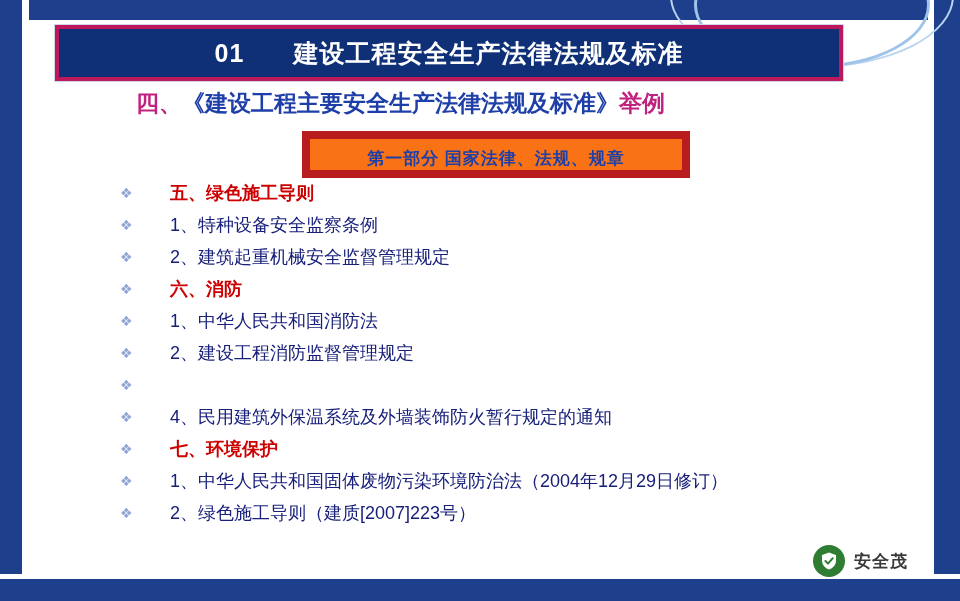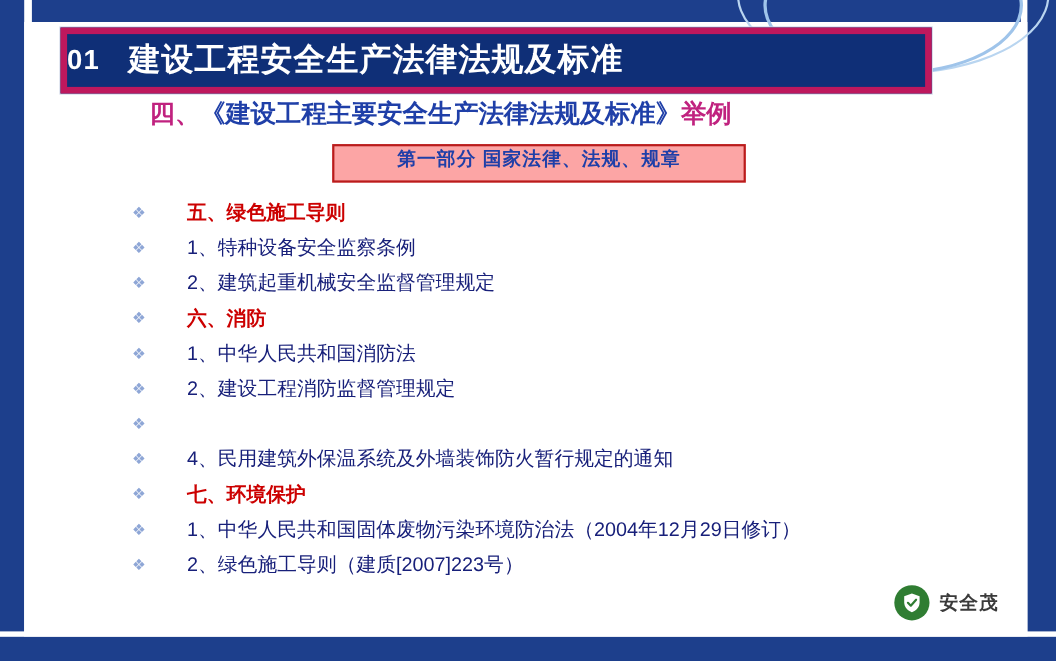--- a/index.html
+++ b/index.html
@@ -79,34 +79,36 @@
     background: transparent;
   }
   
   .title-bar {
     position: absolute;
     left: 55px;
     top: 25px;
     width: 780px;
     height: 48px;
     background: #0f2f77;
-    border: 6px solid #be185d;
+    border: 4px solid #be185d;
     box-shadow: 0 0 0 1px #cfd8e8;
     display: flex;
     align-items: center;
+    justify-content: center;
+    gap: 23px;
   }
   .title-bar .t-num {
     color: #ffffff;
     font-size: 25px;
     font-weight: bold;
     letter-spacing: 1px;
   }
   .title-bar .t-text {
     color: #ffffff;
-    font-size: 29px;
+    font-size: 25px;
     font-weight: bold;
     margin-left: 26px;
     letter-spacing: 1px;
   }
   
   .section-head {
     position: absolute;
     left: 0; top: 88px;
     width: 801px;
     text-align: center;
@@ -116,24 +118,24 @@
   }
   .section-head .magenta { color: #c0227f; }
   .section-head .blue { color: #1f3fa8; }
   
   .part-box {
     position: absolute;
     left: 302px;
     top: 131px;
     width: 372px;
     height: 31px;
-    border: 2px solid #b91c1c;
-    background: #fca5a5;
-    display: flex;
-    align-items: flex-start;
+    border: 8px solid #b91c1c;
+    background: #f97316;
+    display: flex;
+    align-items: flex-end;
     justify-content: center;
   }
   .part-box span {
     color: #1f3fa8;
     font-size: 17px;
     font-weight: bold;
     letter-spacing: 1px;
   }
   
   .list {
@@ -169,21 +171,21 @@
   .row.head .row-text {
     color: #cc0000;
     padding-left: 24px;
   }
   .row.head .bullet { color: #8ea6d6; }
   .row.sub .row-text { padding-left: 24px; }
   
   .footer-logo {
     position: absolute;
     right: 52px;
-    bottom: 37px;
+    bottom: 24px;
     display: flex;
     align-items: center;
     text-align: center;
   }
   .logo-circle {
     width: 32px;
     height: 32px;
     border-radius: 50%;
     background: #2f7d32;
     display: flex;

